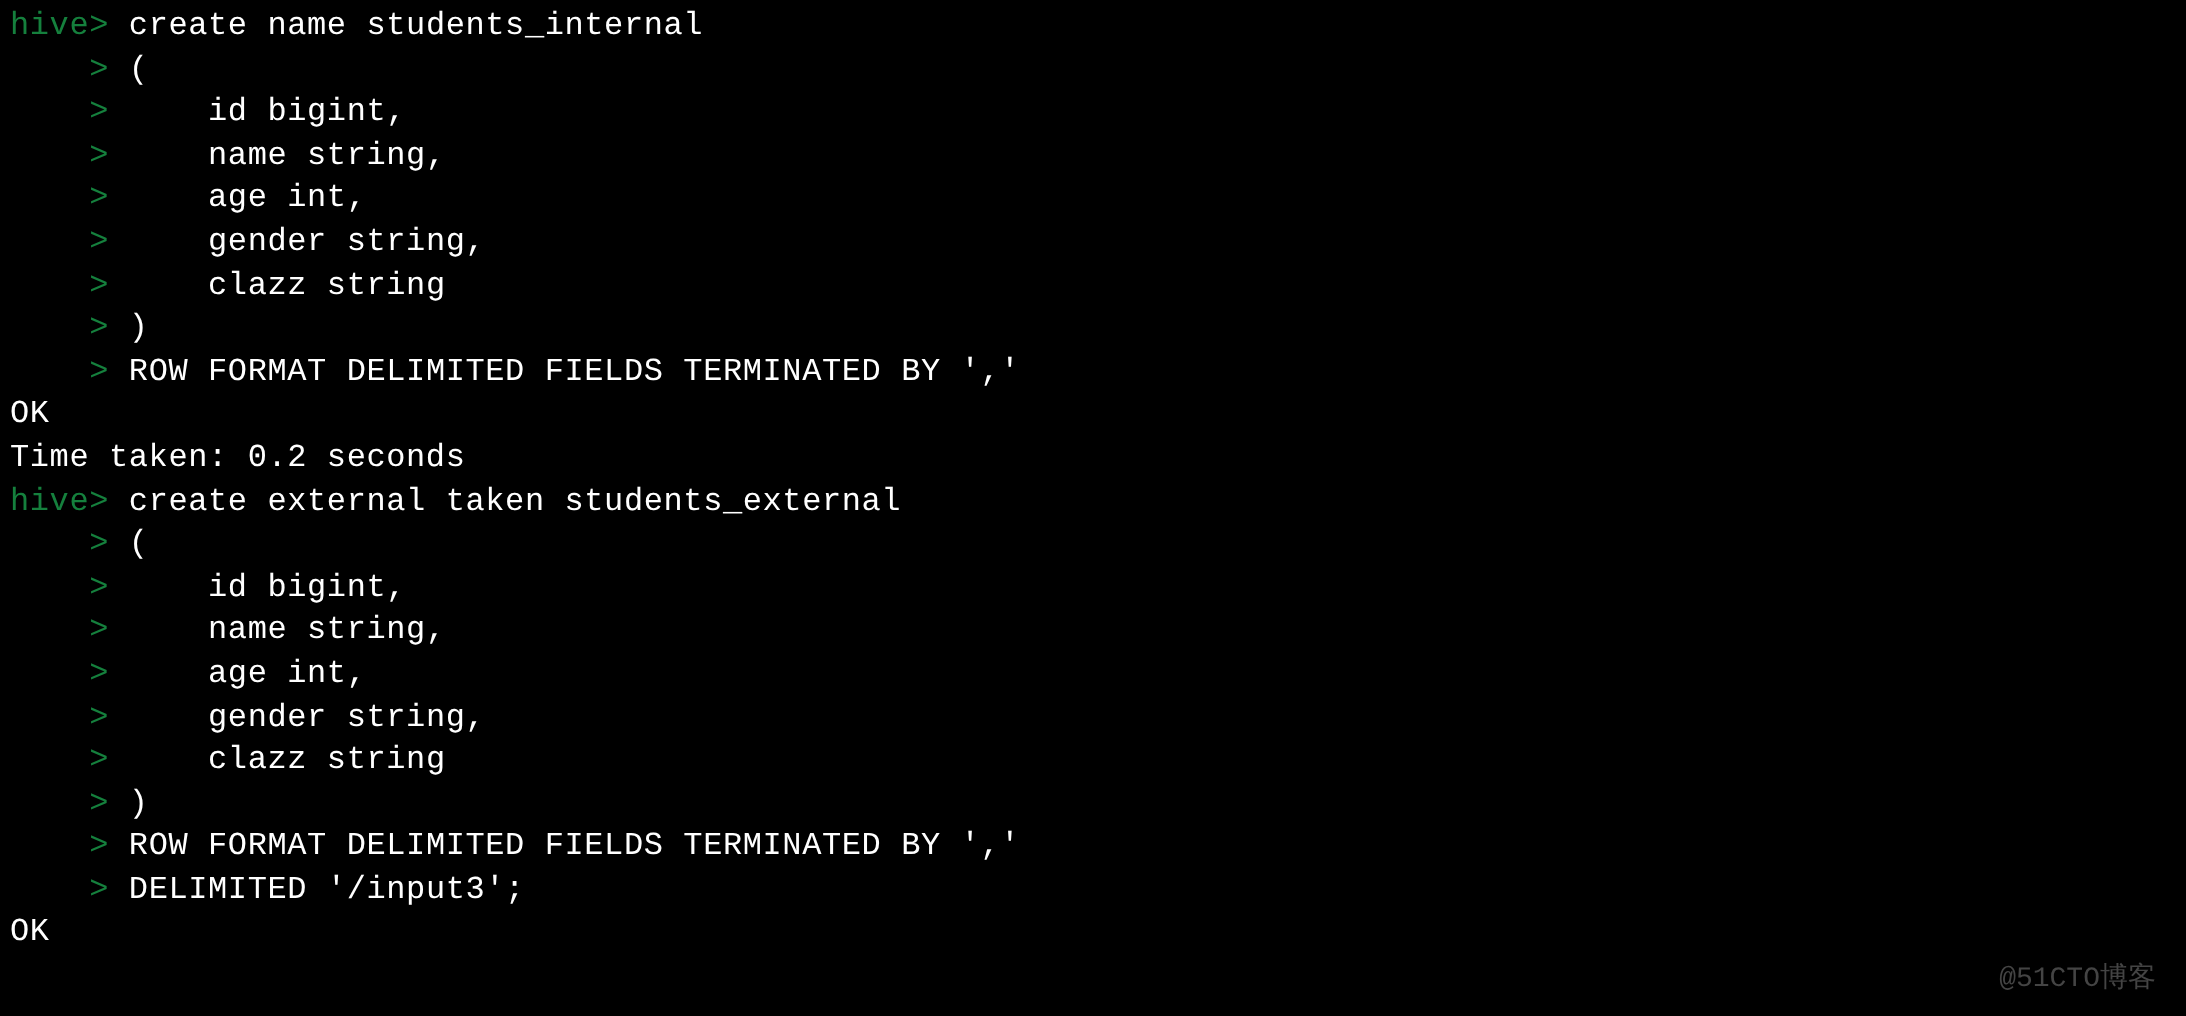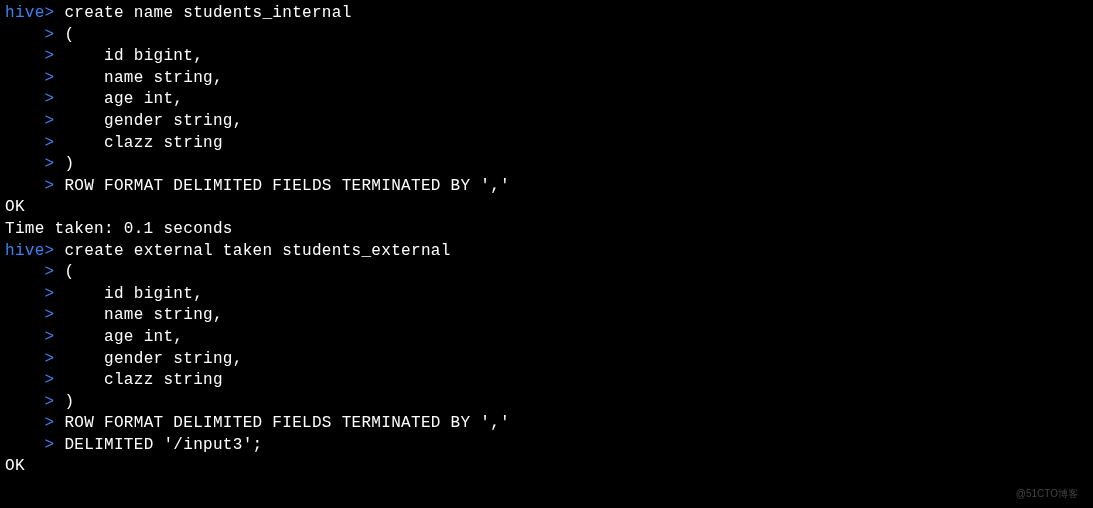--- a/index.html
+++ b/index.html
@@ -17,47 +17,47 @@
       width: 1093px;
       height: 508px;
       overflow: hidden;
       position: relative;
     }
     .terminal-line {
       white-space: pre;
       letter-spacing: 0.3px;
     }
     .prompt {
-      color: #3b82f6;
+      color: #15803d;
       text-align: right;
     }
     .watermark {
       position: absolute;
       bottom: 8px;
       right: 15px;
       color: #444444;
-      font-size: 10px;
-      font-family: Liberation Sans, sans-serif;
+      font-size: 14px;
+      font-family: Liberation Mono, monospace;
     }
   </style>
 </head>
 <body>
 
 <div>
   <div class="terminal-line"><span class="prompt">hive&gt; </span><span>create name students_internal</span></div>
   <div class="terminal-line"><span class="prompt">    &gt; </span><span>(</span></div>
   <div class="terminal-line"><span class="prompt">    &gt; </span><span>    id bigint,</span></div>
   <div class="terminal-line"><span class="prompt">    &gt; </span><span>    name string,</span></div>
   <div class="terminal-line"><span class="prompt">    &gt; </span><span>    age int,</span></div>
   <div class="terminal-line"><span class="prompt">    &gt; </span><span>    gender string,</span></div>
   <div class="terminal-line"><span class="prompt">    &gt; </span><span>    clazz string</span></div>
   <div class="terminal-line"><span class="prompt">    &gt; </span><span>)</span></div>
   <div class="terminal-line"><span class="prompt">    &gt; </span><span>ROW FORMAT DELIMITED FIELDS TERMINATED BY ','</span></div>
   <div class="terminal-line"><span class="prompt"></span><span>OK</span></div>
-  <div class="terminal-line"><span class="prompt"></span><span>Time taken: 0.1 seconds</span></div>
+  <div class="terminal-line"><span class="prompt"></span><span>Time taken: 0.2 seconds</span></div>
   <div class="terminal-line"><span class="prompt">hive&gt; </span><span>create external taken students_external</span></div>
   <div class="terminal-line"><span class="prompt">    &gt; </span><span>(</span></div>
   <div class="terminal-line"><span class="prompt">    &gt; </span><span>    id bigint,</span></div>
   <div class="terminal-line"><span class="prompt">    &gt; </span><span>    name string,</span></div>
   <div class="terminal-line"><span class="prompt">    &gt; </span><span>    age int,</span></div>
   <div class="terminal-line"><span class="prompt">    &gt; </span><span>    gender string,</span></div>
   <div class="terminal-line"><span class="prompt">    &gt; </span><span>    clazz string</span></div>
   <div class="terminal-line"><span class="prompt">    &gt; </span><span>)</span></div>
   <div class="terminal-line"><span class="prompt">    &gt; </span><span>ROW FORMAT DELIMITED FIELDS TERMINATED BY ','</span></div>
   <div class="terminal-line"><span class="prompt">    &gt; </span><span>DELIMITED '/input3';</span></div>

